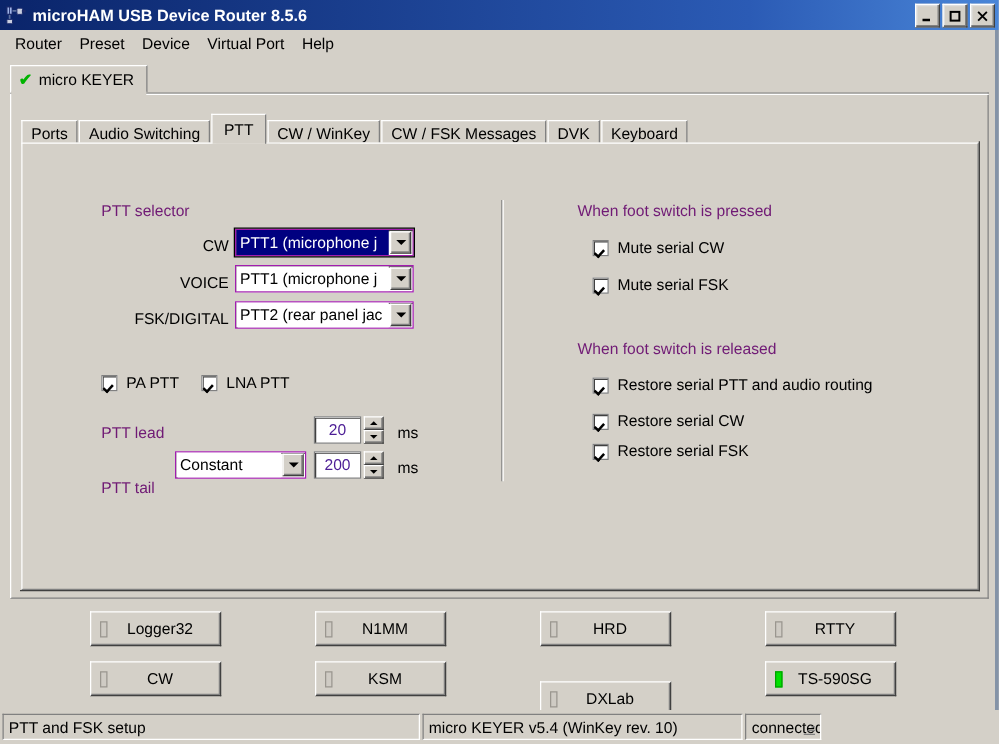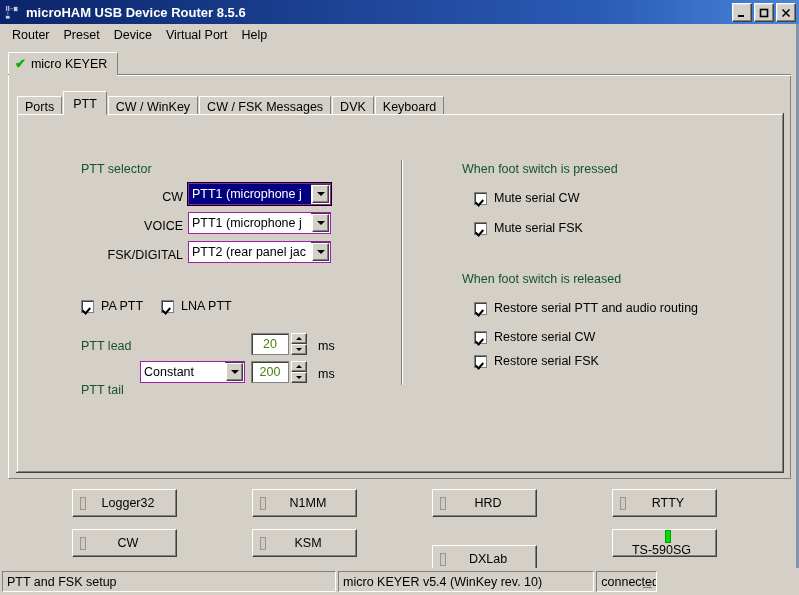--- a/index.html
+++ b/index.html
@@ -162,21 +162,21 @@
     border-left: 1px solid #ffffff;
     border-top: none;
     border-right: 1px solid #808080;
     border-bottom: 1px solid #808080;
     box-sizing: border-box;
     pointer-events: none;
   }
 
   
   .sect-title {
-    position: absolute; font-size: 12.5px; color: #14532d; white-space: nowrap;
+    position: absolute; font-size: 12.5px; color: #701a75; white-space: nowrap;
   }
   .row-label {
     position: absolute; font-size: 12.5px; text-align: right; white-space: nowrap;
   }
 
   .combo {
     position: absolute;
     height: 22px;
     background: #ffffff;
     border: 1px solid #a21caf;
@@ -265,21 +265,21 @@
     display: flex; align-items: stretch;
   }
   .spin .field {
     width: 38px;
     background: #ffffff;
     border: 1px solid #808080;
     box-shadow: inset 1px 1px 0 #404040, inset -1px -1px 0 #ffffff;
     box-sizing: border-box;
     display: flex; align-items: center; justify-content: center;
     font-size: 12.5px;
-    color: #4d7c0f;
+    color: #4c1d95;
   }
   .spin .btns {
     width: 16px; margin-left: 2px;
     display: flex; flex-direction: column;
   }
   .spin .sbtn {
     flex: 1 1 0;
     background: #d4d0c8;
     border-top: 1px solid #ffffff;
     border-left: 1px solid #ffffff;
@@ -434,20 +434,23 @@
       <span class="chk">✔</span>
       <span>micro KEYER</span>
     </div>
     <div class="devtab-cover" style="left:1px; width:108px;"></div>
   </div>
 
   <div class="tabs">
     <div class="tab">
         <span>Ports</span>
       </div>
+    <div class="tab">
+        <span>Audio Switching</span>
+      </div>
     <div class="tab selected">
         <span>PTT</span>
       </div>
     <div class="tab">
         <span>CW / WinKey</span>
       </div>
     <div class="tab">
         <span>CW / FSK Messages</span>
       </div>
     <div class="tab">
@@ -584,21 +587,21 @@
       <span class="plabel">CW</span>
     </div>
     <div class="pbtn" style="left:244px; top:48px;">
       <span class="led off"></span>
       <span class="plabel">KSM</span>
     </div>
     <div class="pbtn" style="left:424px; top:48px;margin-top:16px;">
       <span class="led off"></span>
       <span class="plabel">DXLab</span>
     </div>
-    <div class="pbtn" style="left:604px; top:48px;flex-direction:column;">
+    <div class="pbtn" style="left:604px; top:48px;">
       <span class="led on"></span>
       <span class="plabel">TS-590SG</span>
     </div>
   </div>
 
   <div class="statusbar">
     <div class="spane p1">PTT and FSK setup</div>
     <div class="spane p2">micro KEYER v5.4 (WinKey rev. 10)</div>
     <div class="spane p3">
       <span>connected</span>

